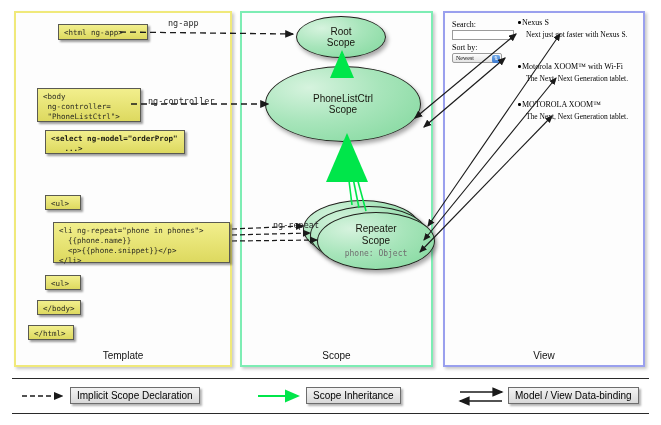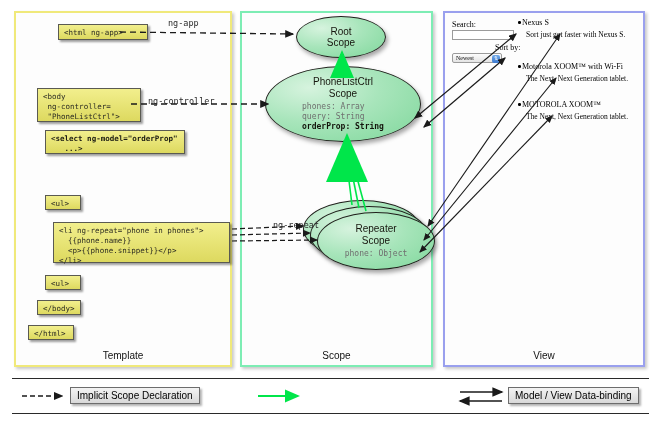--- a/index.html
+++ b/index.html
@@ -220,53 +220,48 @@
     <div class="title">
       <span>Root</span><br>
       <span>Scope</span>
     </div>
   </div>
 
   <div class="ellipse" style="left:265px; top:66px; width:156px; height:76px;">
     <div class="title">
       <span>PhoneListCtrl</span><br>
       <span>Scope</span>
-    </div>
-    <div class="props">
-      <div>phones: Array</div>
-      <div>query: String</div>
-      <div class="hl">orderProp: String</div>
     </div>
   </div>
 
   <div class="ellipse" style="left:303px; top:200px; width:118px; height:58px;"></div>
   <div class="ellipse" style="left:310px; top:206px; width:118px; height:58px;"></div>
   <div class="ellipse" style="left:317px; top:212px; width:118px; height:58px;">
     <div class="title">
       <span>Repeater</span><br>
       <span>Scope</span>
     </div>
     <div class="props">
       <div>phone: Object</div>
     </div>
   </div>
 
   <div class="v-label" style="left:452px; top:20px;">Search:</div>
   <div class="v-input" style="left:452px; top:30px; width:62px; height:10px;" placeholder=""></div>
 
-  <div class="v-label" style="left:452px; top:43px;margin-left:43px;">Sort by:</div>
+  <div class="v-label" style="left:452px; top:43px;">Sort by:</div>
   <div class="v-select" style="left:452px; top:53px; width:50px; height:10px;">
     <span>Newest</span>
     <span class="stepper">⇅</span>
   </div>
 
   <div class="phone-item" style="left:518px; top:18px; width:124px;">
     <span class="bullet"></span>
     <span class="nm">Nexus S</span>
-    <span class="sn">Sort just got faster with Nexus S.</span>
+    <span class="sn">Next just got faster with Nexus S.</span>
   </div>
   <div class="phone-item" style="left:518px; top:62px; width:124px;">
     <span class="bullet"></span>
     <span class="nm">Motorola XOOM™ with Wi-Fi</span>
     <span class="sn">The Next, Next Generation tablet.</span>
   </div>
   <div class="phone-item" style="left:518px; top:100px; width:124px;">
     <span class="bullet"></span>
     <span class="nm">MOTOROLA XOOM™</span>
     <span class="sn">The Next, Next Generation tablet.</span>
@@ -316,16 +311,17 @@
     <line x1="258" y1="396" x2="298" y2="396" stroke="#00e64a" stroke-width="2.2" marker-end="url(#ah-green)"></line>
     <line x1="460" y1="392" x2="502" y2="392" stroke="#1a1a1a" stroke-width="1.6" marker-end="url(#ah-black)"></line>
     <line x1="502" y1="401" x2="460" y2="401" stroke="#1a1a1a" stroke-width="1.6" marker-end="url(#ah-black)"></line>
   </svg>
 
   <div id="legend">
     <div class="legend-sep" id="sep-top"></div>
     <div class="legend-sep" id="sep-bot"></div>
 
     <div class="legend-box" style="left:58px; top:9px;">Implicit Scope Declaration</div>
+    <div class="legend-box" style="left:294px; top:9px;">Scope Inheritance</div>
     <div class="legend-box" style="left:496px; top:9px;">Model / View Data-binding</div>
   </div>
 
 </div>
 
 </body></html>

